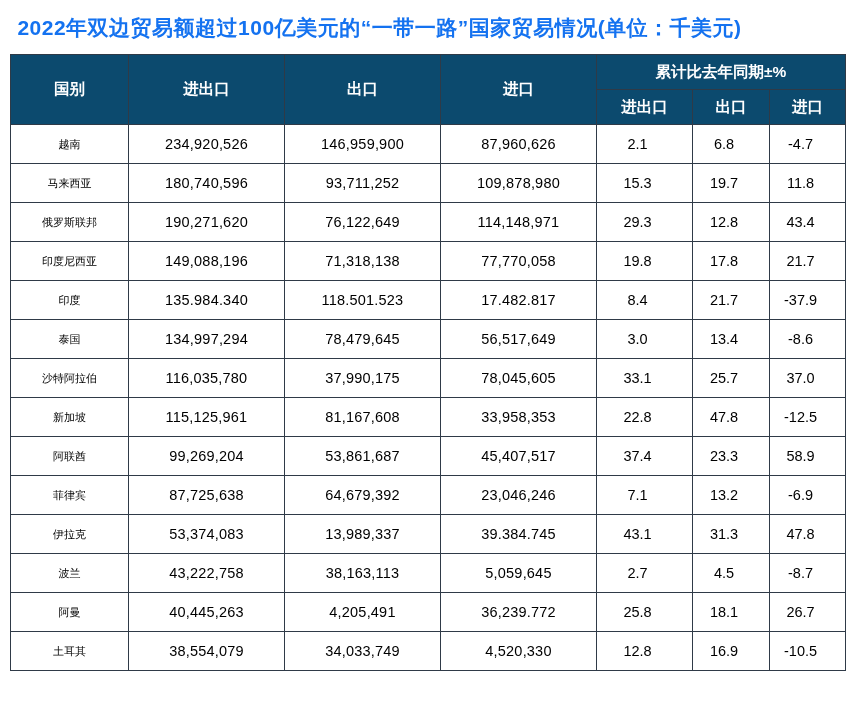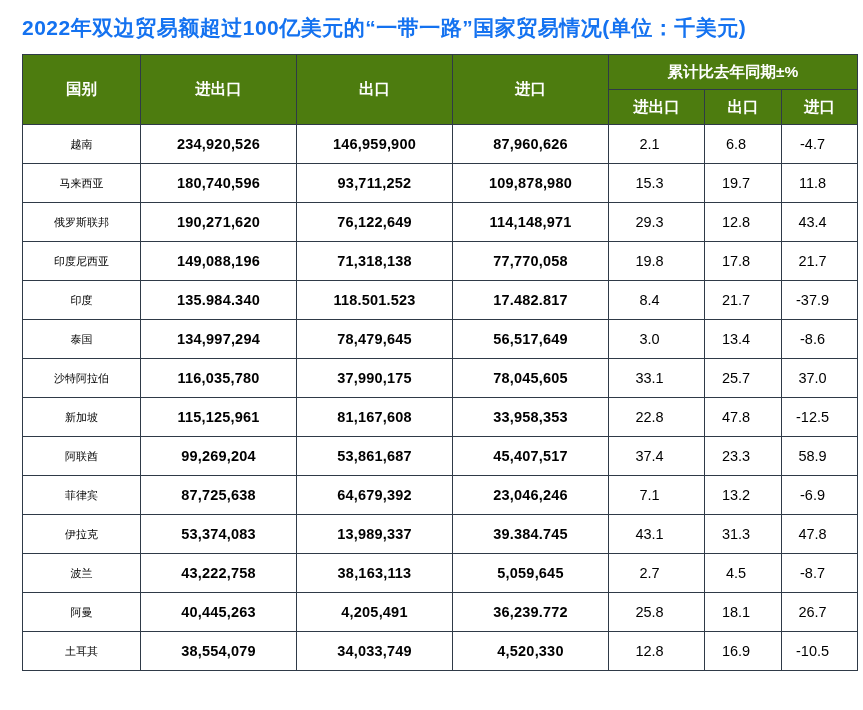--- a/index.html
+++ b/index.html
@@ -11,21 +11,21 @@
     height: 710px;
     background: #ffffff;
     font-family: "Liberation Sans", sans-serif;
     overflow: hidden;
   }
   .page {
     width: 759px;
     height: 710px;
     position: relative;
     box-sizing: border-box;
-    padding: 0 22px;
+    padding: 0 10px;
   }
   .title {
     color: #1472f0;
     font-size: 21px;
     font-weight: bold;
     text-align: center;
     letter-spacing: 0.5px;
     padding-top: 14px;
     padding-bottom: 12px;
     white-space: nowrap;
@@ -33,21 +33,21 @@
   table.data {
     width: 835px;
     border-collapse: collapse;
     table-layout: fixed;
   }
   table.data th, table.data td {
     border: 1px solid #2f3a47;
     padding: 0;
   }
   thead th {
-    background: #4d7c0f;
+    background: #0c4a6e;
     color: #ffffff;
     font-size: 15.5px;
     font-weight: bold;
     text-align: center;
     height: 34px;
   }
   thead th.tall {
     height: 68px;
   }
   tbody td {
@@ -55,21 +55,21 @@
     font-size: 14.5px;
     color: #000000;
     text-align: center;
     vertical-align: middle;
   }
   tbody td.country {
     font-weight: normal;
     font-size: 11px;
   }
   tbody td.num {
-    font-weight: bold;
+    font-weight: normal;
     letter-spacing: 0.2px;
   }
   tbody td.pct {
     padding-right: 14px;
     font-weight: normal;
     margin-left: 41px;
   }
   .source {
     color: #1472f0;
     font-size: 12px;

